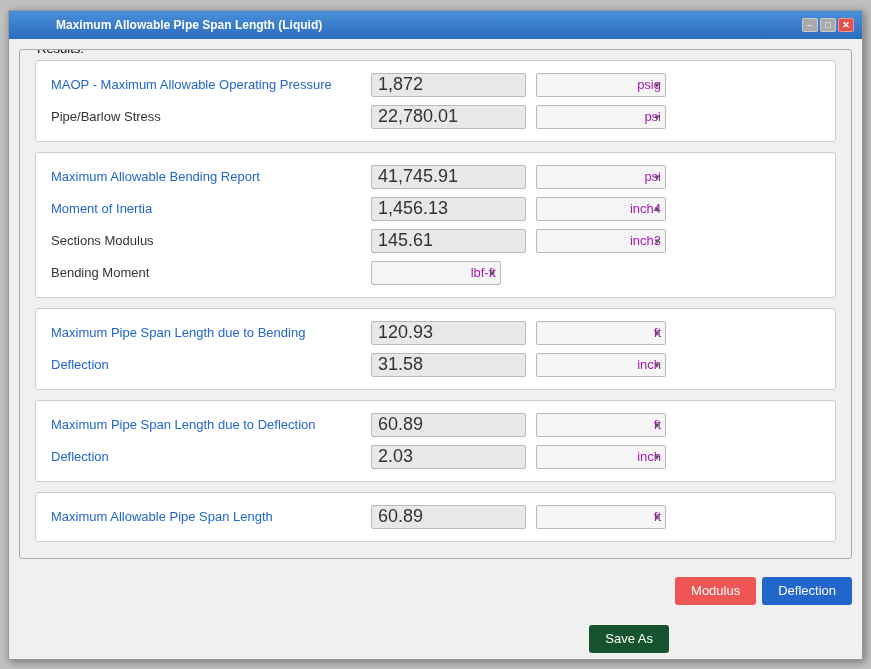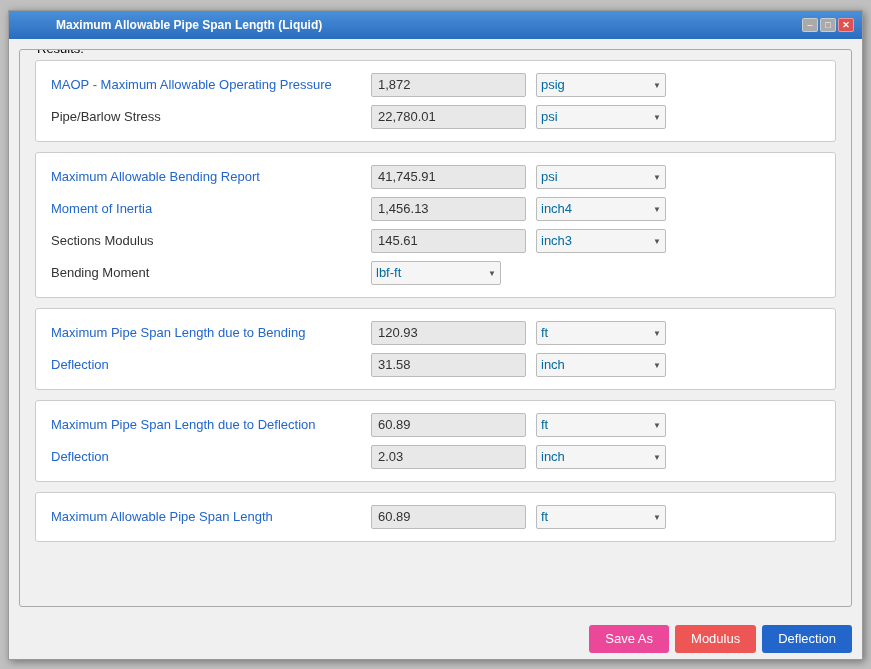--- a/index.html
+++ b/index.html
@@ -104,41 +104,42 @@
     }
     .field-label.blue {
       color: #2266cc;
     }
     .field-value {
       width: 155px;
       height: 24px;
       border: 1px solid #bbb;
       background: #e8e8e8;
       padding: 2px 6px;
-      font-size: 13px;
+      font-size: 18px;
       color: #333;
       margin-right: 10px;
       border-radius: 2px;
     }
     .dropdown-wrapper {
       position: relative;
       width: 130px;
     }
     .dropdown-wrapper select {
       width: 100%;
       height: 24px;
       border: 1px solid #bbb;
       background: #f5f5f5;
       padding: 2px 4px;
       font-size: 13px;
-      color: #0369a1;
+      color: #a21caf;
       border-radius: 2px;
       appearance: none;
       -webkit-appearance: none;
       cursor: pointer;
+      text-align: right;
     }
     .dropdown-wrapper::after {
       content: "▼";
       position: absolute;
       right: 5px;
       top: 50%;
       transform: translateY(-50%);
       font-size: 8px;
       color: #555;
       pointer-events: none;
@@ -153,22 +154,23 @@
     .footer-btn {
       height: 28px;
       padding: 0 16px;
       border: none;
       border-radius: 3px;
       cursor: pointer;
       font-size: 13px;
       font-weight: normal;
     }
     .btn-saveas {
-      background: #ec4899;
-      color: white;
+      background: #14532d;
+      color: white;
+      margin-top: 48px;
     }
     .btn-report {
       background: #e55;
       color: white;
     }
     .btn-calculate {
       background: #2266cc;
       color: white;
     }
   </style>

